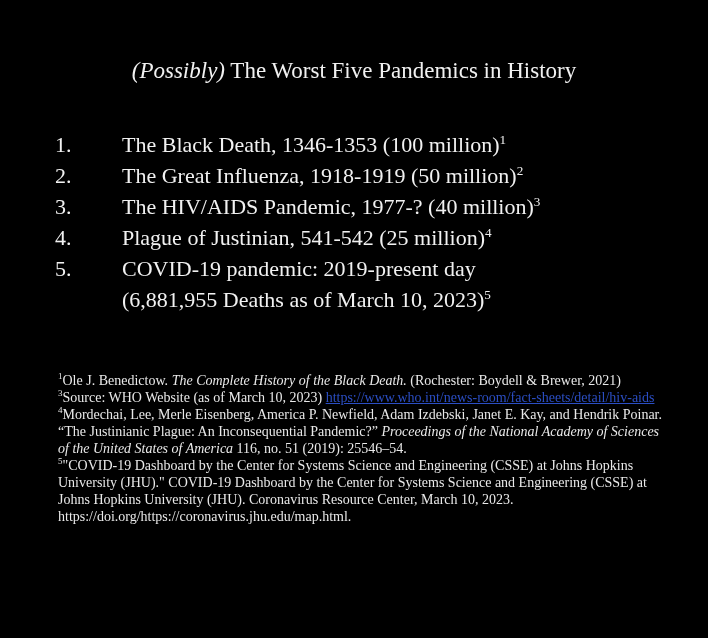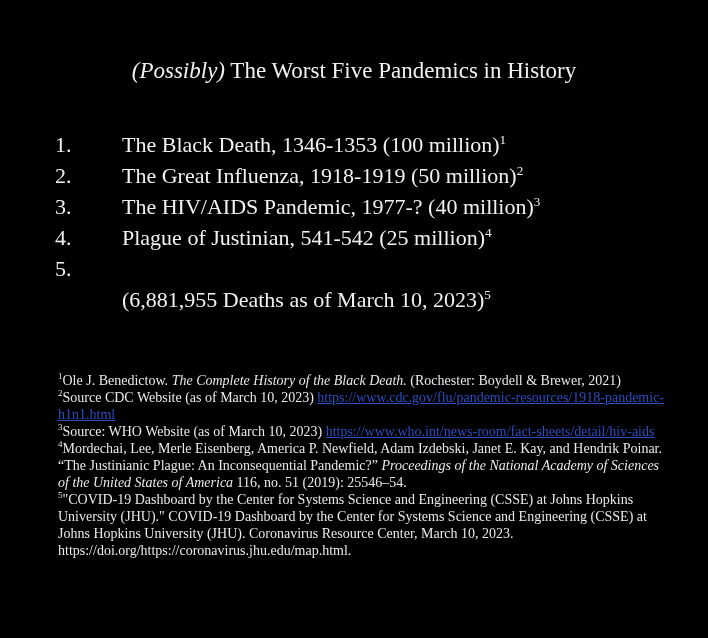--- a/index.html
+++ b/index.html
@@ -91,25 +91,24 @@
     <div class="li">
       <span class="num">3.</span>
       <span class="li-text"><span>The HIV/AIDS Pandemic, 1977-? (40 million)</span><sup class="ref">3</sup></span>
     </div>
     <div class="li">
       <span class="num">4.</span>
       <span class="li-text"><span>Plague of Justinian, 541-542 (25 million)</span><sup class="ref">4</sup></span>
     </div>
     <div class="li">
       <span class="num">5.</span>
-      <span class="li-text"><br><span>(6,881,955 Deaths as of March 10, 2023)</span><sup class="ref">5</sup></span>
+      <span class="li-text"><span>COVID-19 pandemic: 2019-present day</span><br><span>(6,881,955 Deaths as of March 10, 2023)</span><sup class="ref">5</sup></span>
     </div>
   </div>
 
   <div class="footnotes">
     <p class="fn"><sup class="fn-sup">1</sup><span>Ole J. Benedictow. </span><span class="it">The Complete History of the Black Death.</span><span> (Rochester: Boydell &amp; Brewer, 2021)</span></p>
-    <p class="fn"><sup class="fn-sup">2</sup><span>Source CDC Website (as of March 10, 2023) </span><a class="fn-link">https://www.cdc.gov/flu/pandemic-resources/1918-pandemic-h1n1.html</a></p>
     <p class="fn"><sup class="fn-sup">3</sup><span>Source: WHO Website (as of March 10, 2023) </span><a class="fn-link">https://www.who.int/news-room/fact-sheets/detail/hiv-aids</a></p>
     <p class="fn"><sup class="fn-sup">4</sup><span>Mordechai, Lee, Merle Eisenberg, America P. Newfield, Adam Izdebski, Janet E. Kay, and Hendrik Poinar. “The Justinianic Plague: An Inconsequential Pandemic?” </span><span class="it">Proceedings of the National Academy of Sciences of the United States of America</span><span> 116, no. 51 (2019): 25546–54.</span></p>
     <p class="fn"><sup class="fn-sup">5</sup><span>"COVID-19 Dashboard by the Center for Systems Science and Engineering (CSSE) at Johns Hopkins University (JHU)." COVID-19 Dashboard by the Center for Systems Science and Engineering (CSSE) at Johns Hopkins University (JHU). Coronavirus Resource Center, March 10, 2023. https://doi.org/https://coronavirus.jhu.edu/map.html.</span></p>
   </div>
 
 </div>
 
 </body></html>

